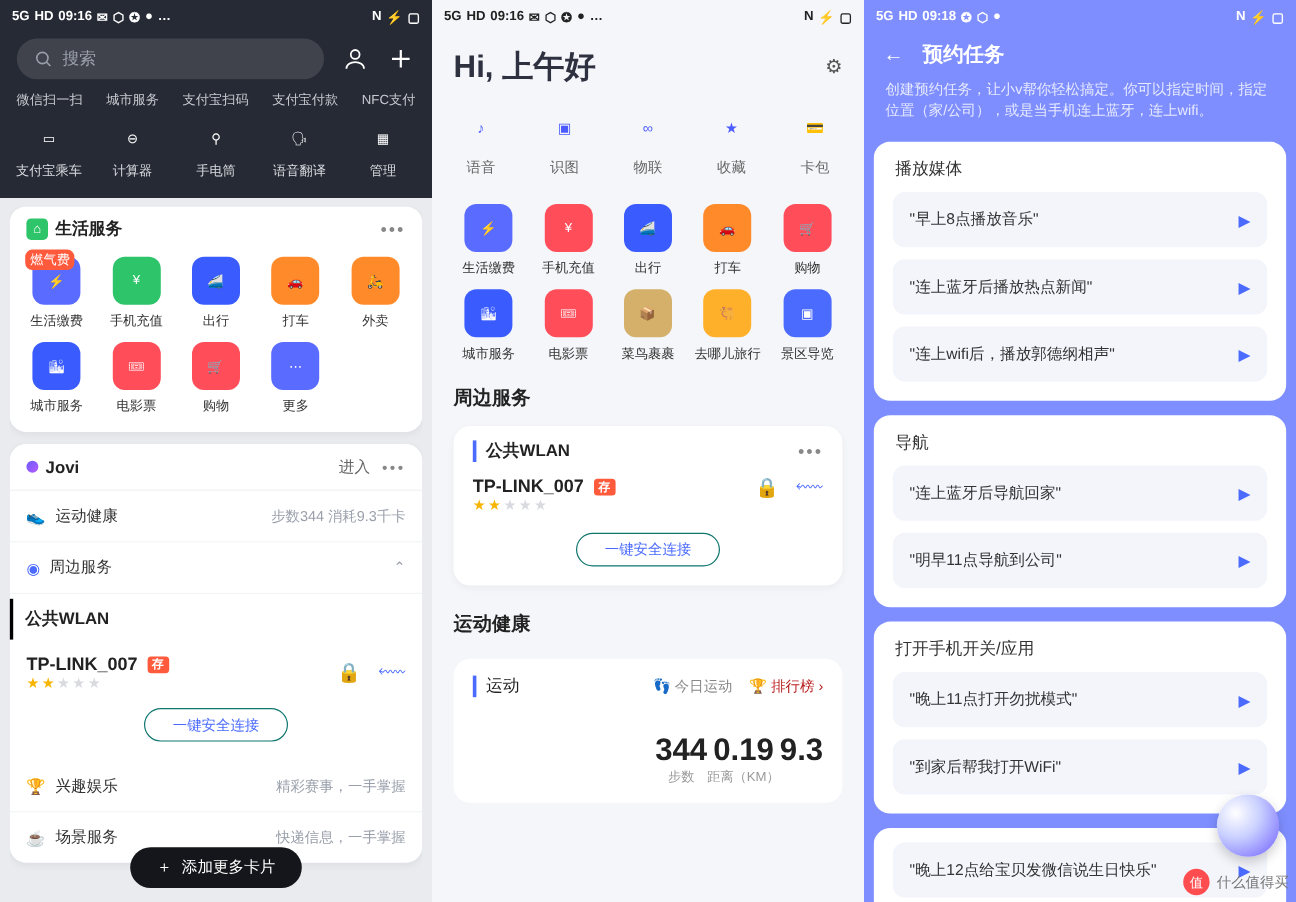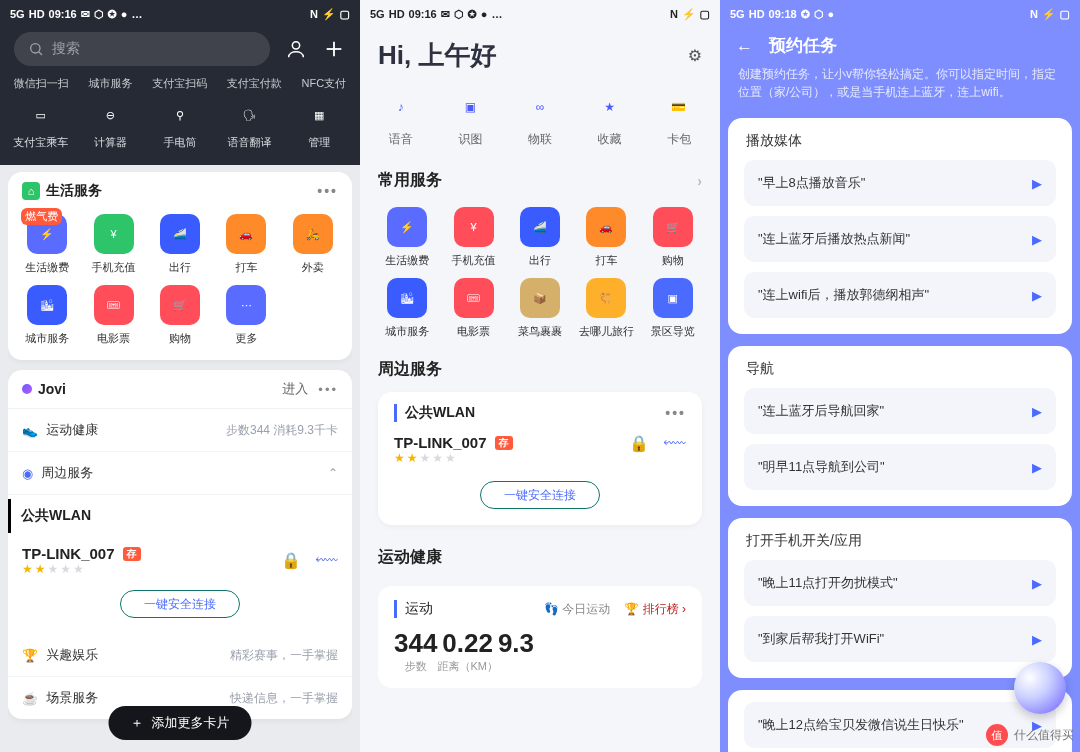--- a/index.html
+++ b/index.html
@@ -56,21 +56,21 @@
   .p2 .tf { width:60px; display:flex; flex-direction:column; align-items:center; gap:8px; font-size:12px; color:#666; }
   .p2 .tfic { width:32px; height:32px; display:flex; align-items:center; justify-content:center; color:#4b5bff; }
   .sect { padding:0 18px; }
   .sect .sh { display:flex; align-items:center; justify-content:space-between; font-size:16px; font-weight:600; padding:8px 0; }
   .chev { color:#b8bcc6; font-size:14px; }
   .wlancard { background:#fff; border-radius:14px; padding:12px 16px; margin-top:4px; box-shadow:0 2px 6px rgba(0,0,0,.04); }
   .wlancard .wt { display:flex; align-items:center; justify-content:space-between; font-size:14px; font-weight:600; }
   .wlancard .pill { margin:16px auto 4px; }
   .sportcard { background:#fff; border-radius:14px; padding:14px 16px; margin-top:10px; }
   .sportcard .spt { display:flex; align-items:center; justify-content:space-between; font-size:14px; }
-  .sportcard .nums { display:flex; justify-content:flex-start; margin-top:10px; }
+  .sportcard .nums { display:flex; justify-content:flex-end; margin-top:28px; }
   .sportcard .big { font-size:26px; font-weight:600; }
 
   
   .p3 { background:#7e8eff; color:#fff; }
   .p3 .sbar { color:#fff; }
   .p3 .hdr { display:flex; align-items:center; gap:16px; padding:6px 16px 4px; font-size:17px; font-weight:600; }
   .p3 .desc { padding:4px 18px 12px; font-size:12px; line-height:1.5; color:#e6e9ff; }
   .p3 .scroll { position:absolute; top:118px; left:8px; right:8px; bottom:0; overflow:hidden; }
   .p3 .sec { background:#fff; color:#222; border-radius:14px; padding:12px 16px 6px; margin-bottom:12px; }
   .p3 .sec .st { font-size:14px; color:#333; margin:2px 2px 10px; }
@@ -306,26 +306,20 @@
         <div class="tf">
           <div class="tfic">★</div>
           <span>收藏</span>
         </div>
         <div class="tf">
           <div class="tfic">💳</div>
           <span>卡包</span>
         </div>
       </div>
 
-  <div class="sect">
-    <div class="sh">
-          <span>常用服务</span>
-          <span class="chev">›</span>
-        </div>
-  </div>
   <div class="grid5" style="padding:8px 14px 12px">
         <div class="gitem">
           <div class="gic" style="background:#5a6bff">⚡</div>
           <div>生活缴费</div>
         </div>
         <div class="gitem">
           <div class="gic" style="background:#ff4d5a">¥</div>
           <div>手机充值</div>
         </div>
         <div class="gitem">
@@ -399,21 +393,21 @@
           <span><span>👣</span> <span>今日运动</span></span>
           <span style="color:#b91c1c"><span>🏆</span> <span>排行榜</span> ›</span>
         </span>
       </div>
       <div class="nums">
         <div style="text-align:center">
               <div class="big">344</div>
               <div style="font-size:11px;color:#999">步数</div>
             </div>
         <div style="text-align:center">
-              <div class="big">0.22</div>
+              <div class="big">0.19</div>
               <div style="font-size:11px;color:#999">距离（KM）</div>
             </div>
         <div style="text-align:center">
               <div class="big">9.3</div>
             </div>
       </div>
     </div>
   </div>
 </div>
 

